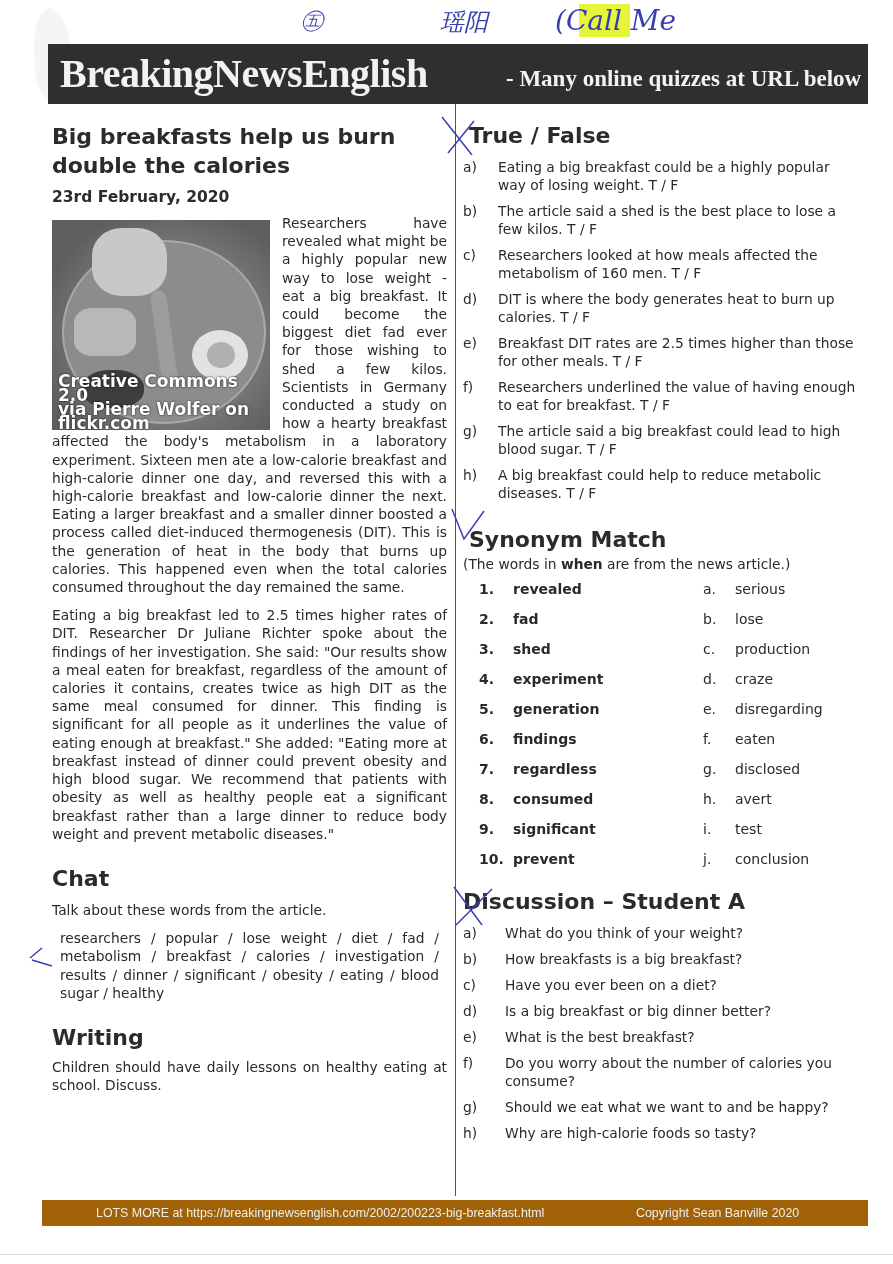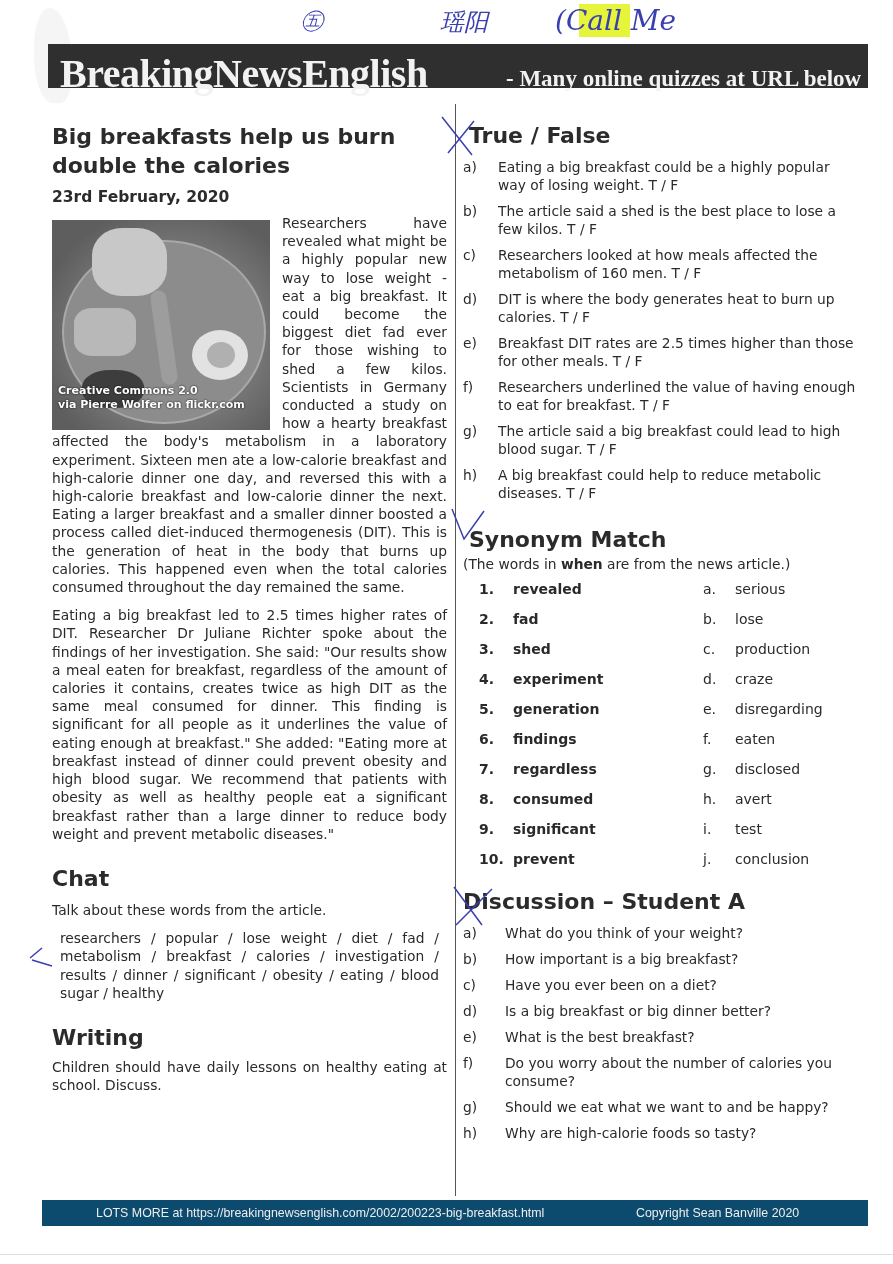--- a/index.html
+++ b/index.html
@@ -1,60 +1,60 @@
 <!DOCTYPE html>
 <html><head>
 <meta charset="utf-8">
 <style>
   html, body { margin:0; padding:0; background:#fff; }
   body { width:893px; height:1264px; position:relative; overflow:hidden;
          font-family:"DejaVu Sans", sans-serif; color:#2a2a2a; }
   .hand { position:absolute; font-family:"DejaVu Serif", serif; color:#3a3fb0; font-style:italic; }
   .smudge { position:absolute; left:34px; top:8px; width:38px; height:95px;
             background:#f4f4f4; border-radius:40% 60% 30% 50%; opacity:.9; }
-  .banner { position:absolute; left:48px; top:44px; width:820px; height:44px; background:#2f2f2f; }
+  .banner { position:absolute; left:48px; top:44px; width:820px; height:60px; background:#2f2f2f; }
   .banner-title { position:absolute; left:12px; top:6px; font-family:"Liberation Serif", serif;
                   font-weight:bold; color:#f2f2f2; font-size:40px; letter-spacing:-0.5px; white-space:nowrap; }
   .banner-sub { position:absolute; left:458px; top:22px; font-family:"Liberation Serif", serif;
                 font-weight:bold; color:#f2f2f2; font-size:23px; white-space:nowrap; }
   .divider { position:absolute; left:455px; top:104px; width:1px; height:1092px; background:#555; }
   .left { position:absolute; left:52px; top:122px; width:395px; }
   .right { position:absolute; left:463px; top:122px; width:395px; }
   h1.title { margin:0; font-size:22px; line-height:29px; font-weight:bold; color:#2b2b2b; }
   .date { margin-top:8px; font-size:15.5px; font-weight:bold; color:#2b2b2b; }
   .photo { float:left; width:218px; height:210px; margin:14px 12px 2px 0;
            background:radial-gradient(ellipse at 55% 55%, #9a9a9a 0%, #7d7d7d 45%, #5e5e5e 80%);
            position:relative; }
   .photo .plate { position:absolute; left:10px; top:20px; width:200px; height:180px; border-radius:50%;
                   background:#8c8c8c; border:2px solid #a9a9a9; }
   .photo .toast { position:absolute; left:40px; top:8px; width:75px; height:68px; border-radius:40%; background:#c8c8c8; }
   .photo .beans { position:absolute; left:22px; top:88px; width:62px; height:48px; border-radius:30%; background:#b8b8b8; }
   .photo .sausage { position:absolute; left:104px; top:70px; width:16px; height:95px; border-radius:8px; background:#9d9d9d; transform:rotate(-8deg); }
   .photo .egg { position:absolute; left:140px; top:110px; width:56px; height:50px; border-radius:50%; background:#e2e2e2; }
   .photo .yolk { position:absolute; left:155px; top:122px; width:28px; height:26px; border-radius:50%; background:#b0b0b0; }
   .photo .pudding { position:absolute; left:30px; top:150px; width:62px; height:38px; border-radius:45%; background:#3d3d3d; }
-  .photo .credit { position:absolute; left:6px; bottom:18px; color:#fff; font-weight:bold; font-size:11px; line-height:14px;
+  .photo .credit { position:absolute; left:6px; bottom:0; color:#fff; font-weight:bold; font-size:17px; line-height:14px;
                    text-shadow:0 0 2px #000; }
   p.body { margin:0; font-size:13.8px; line-height:18.2px; text-align:justify; }
   p.body + p.body { margin-top:10px; }
   .sources { margin-top:8px; font-size:11.5px; color:#333; white-space:nowrap; }
   .sources i { font-style:italic; }
   h2.sect { margin:0; font-size:22px; font-weight:bold; color:#2b2b2b; line-height:28px; }
   .sect-text { font-size:13.8px; line-height:18.2px; text-align:justify; margin-top:6px; }
   .words { font-size:13.8px; line-height:18.2px; text-align:justify; margin:10px 8px 0 8px; }
   .tf-item { display:flex; font-size:13.8px; line-height:18px; margin-top:8px; }
   .tf-item .lbl { width:35px; flex:none; }
   .syn-sub { font-size:13.8px; margin-top:2px; }
   .syn-row { display:flex; font-size:14px; height:30px; align-items:center; }
   .syn-num { width:34px; padding-left:16px; font-weight:bold; }
   .syn-word { width:190px; font-weight:bold; }
   .syn-let { width:32px; }
   .disc-item { display:flex; font-size:13.8px; line-height:18px; margin-top:8px; }
   .disc-item .lbl { width:42px; flex:none; }
-  .footer { position:absolute; left:42px; top:1200px; width:826px; height:26px; background:#0c4a6e; color:#eee;
+  .footer { position:absolute; left:42px; top:1200px; width:826px; height:26px; background:#a16207; color:#eee;
             font-family:"Liberation Sans", sans-serif; font-size:12.4px; line-height:26px; }
   .footer .url { position:absolute; left:54px; }
   .footer .copy { position:absolute; left:594px; }
   .bottom-line { position:absolute; left:0; top:1254px; width:893px; height:1px; background:#ddd; }
   .mark { position:absolute; }
 </style>
 </head>
 <body>
 
 <div class="smudge"></div>
@@ -209,21 +209,21 @@
 
   <div style="margin-top:14px;">
     <h2 class="sect">Discussion – Student A</h2>
     <div id="disc-list">
         <div class="disc-item">
           <span class="lbl">a)</span>
           <span>What do you think of your weight?</span>
         </div>
         <div class="disc-item">
           <span class="lbl">b)</span>
-          <span>How important is a big breakfast?</span>
+          <span>How breakfasts is a big breakfast?</span>
         </div>
         <div class="disc-item">
           <span class="lbl">c)</span>
           <span>Have you ever been on a diet?</span>
         </div>
         <div class="disc-item">
           <span class="lbl">d)</span>
           <span>Is a big breakfast or big dinner better?</span>
         </div>
         <div class="disc-item">

